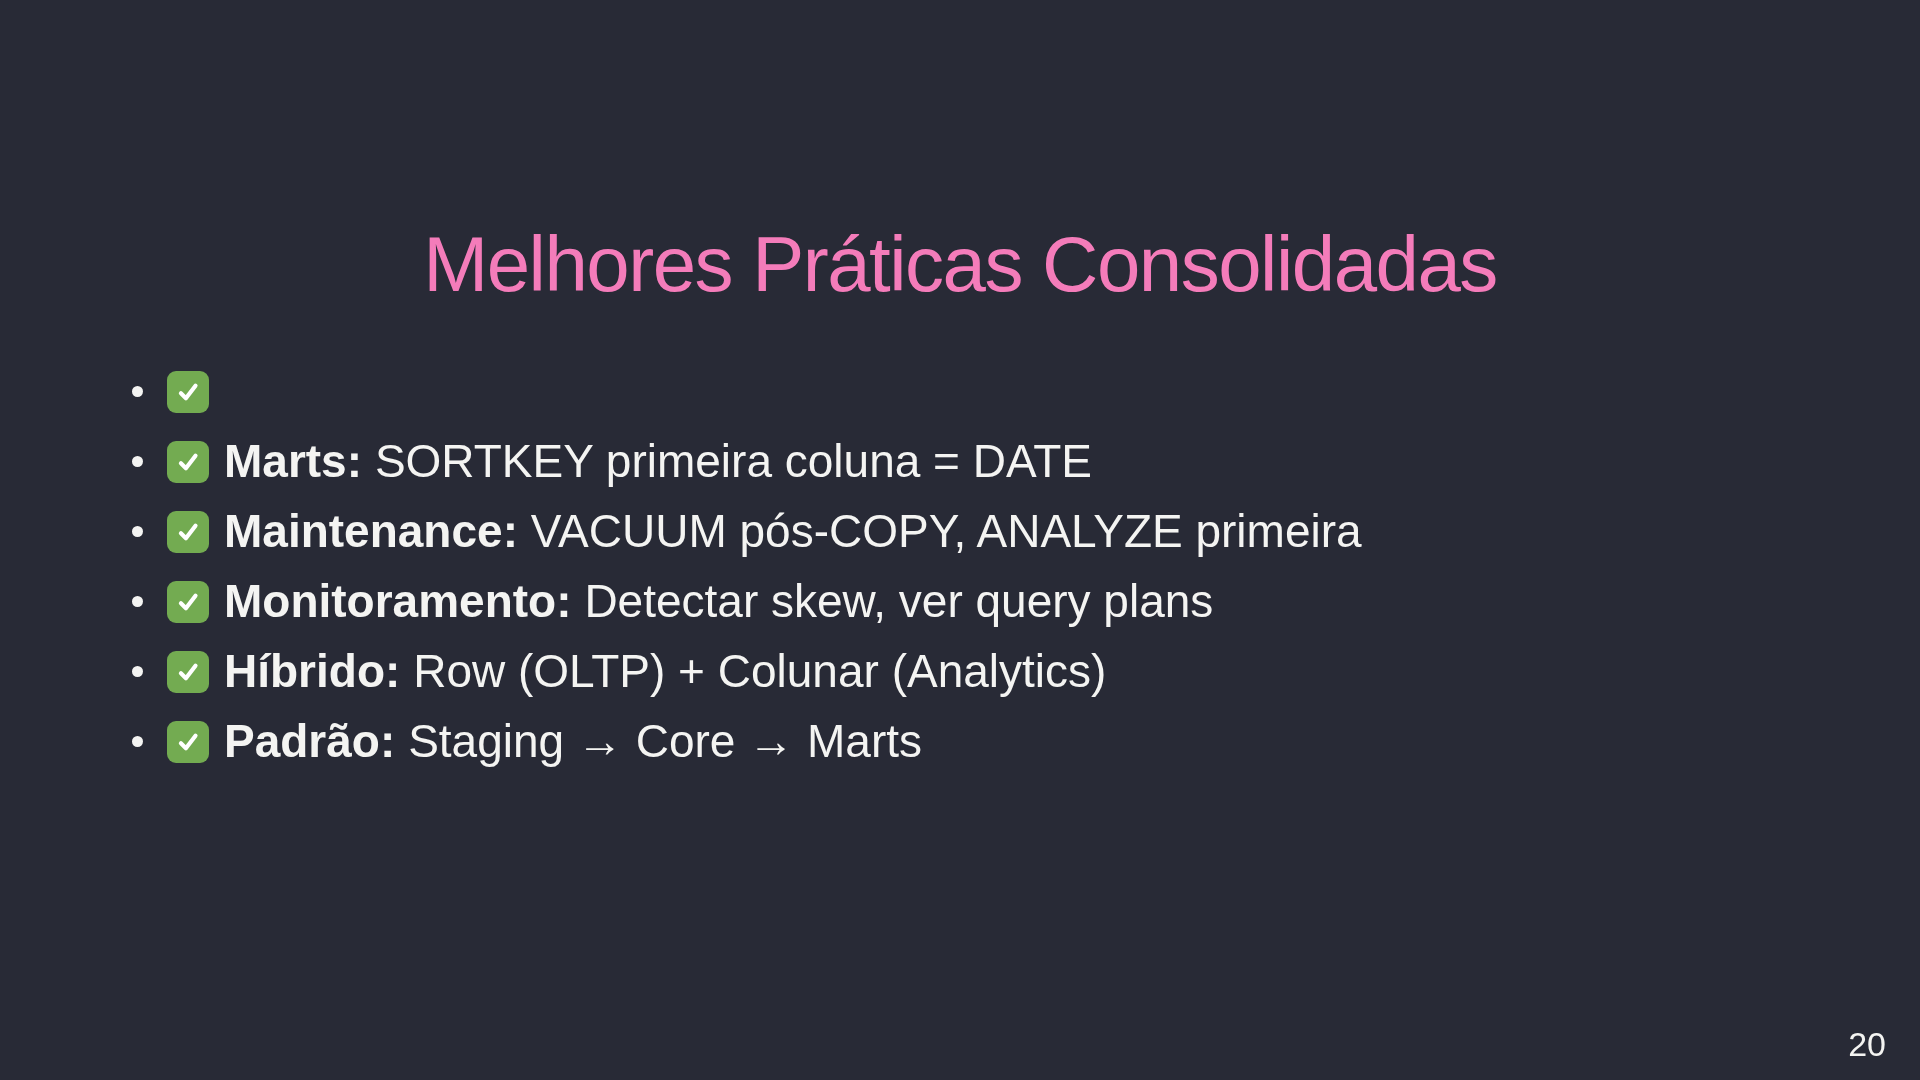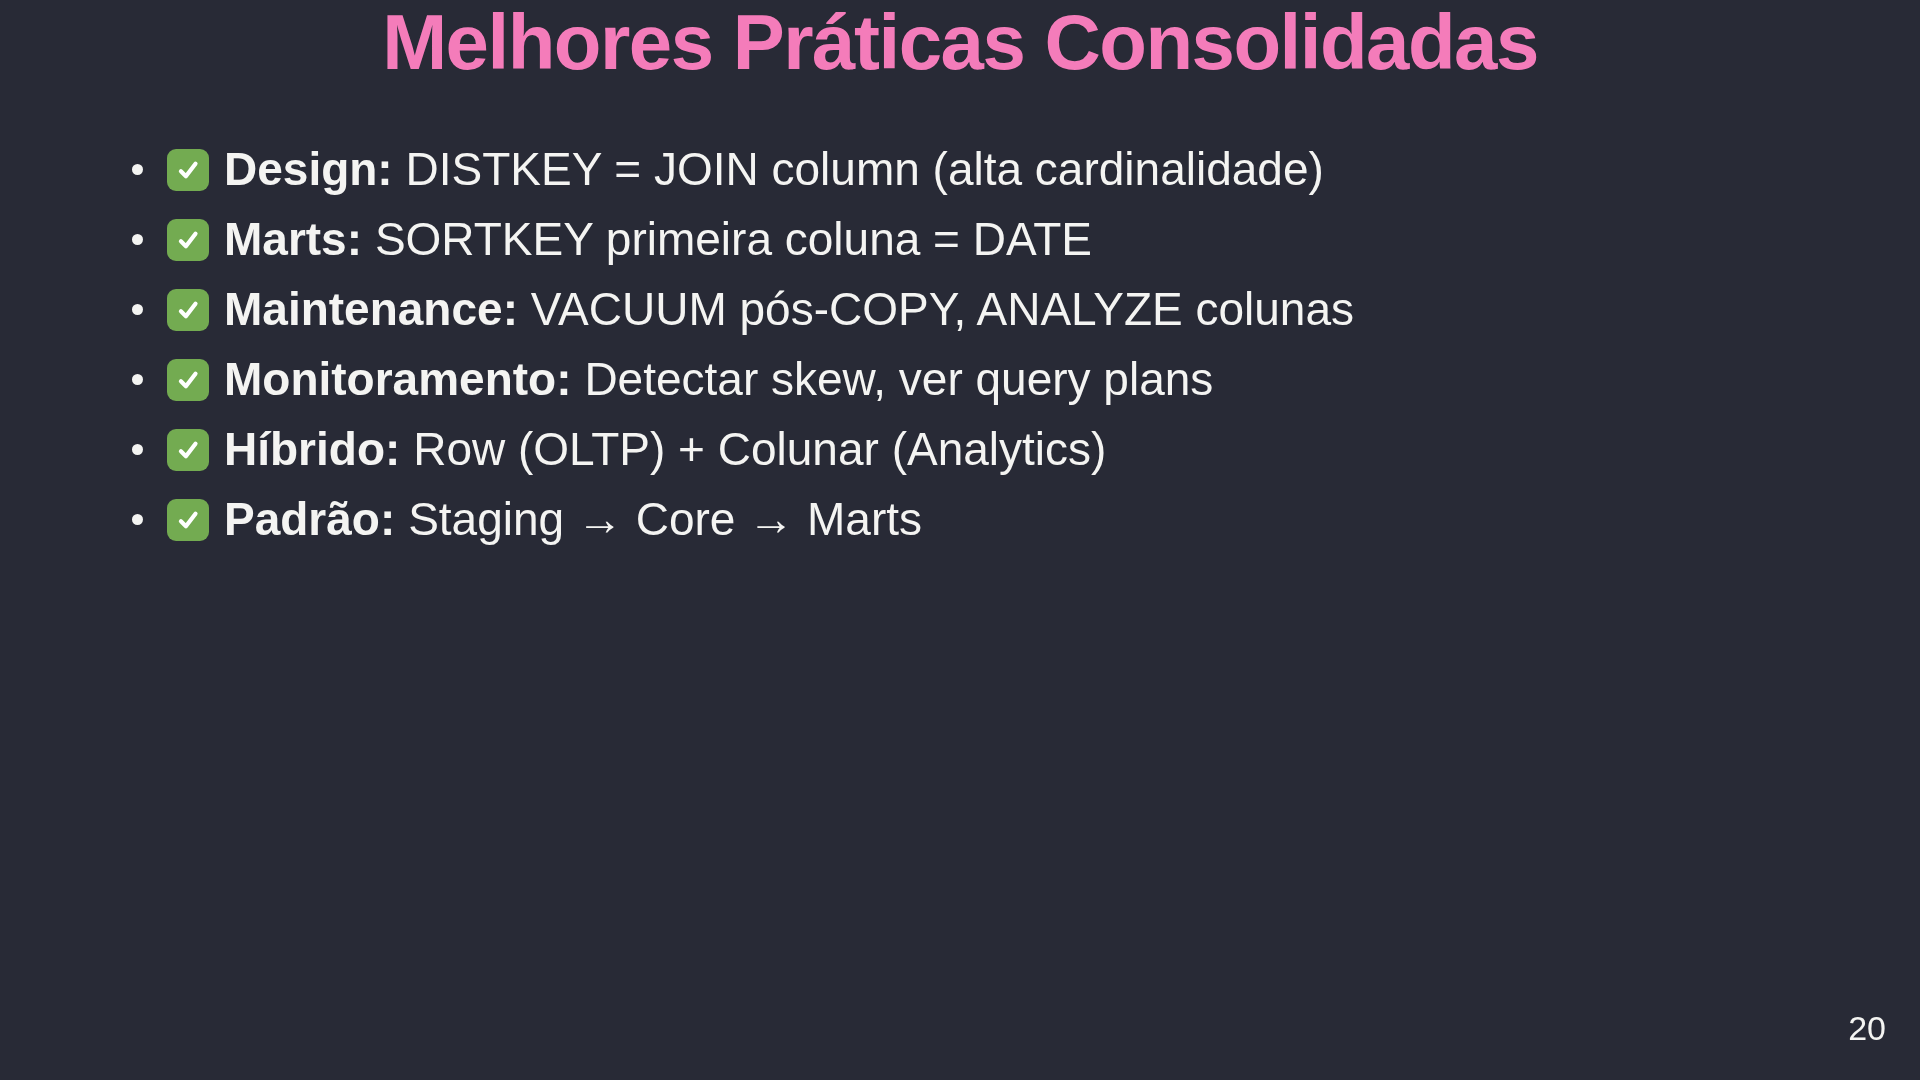--- a/index.html
+++ b/index.html
@@ -13,25 +13,26 @@
   body{
     width:1920px;height:1080px;
     background:var(--bg);
     font-family:"Liberation Sans","DejaVu Sans",sans-serif;
     overflow:hidden;
     position:relative;
   }
   .slide{width:100%;height:100%;position:relative;}
   h1.slide-title{
     margin:0;
+    padding-top:222px;
     text-align:center;
     color:var(--pink);
     font-size:78px;
     line-height:1.1;
-    font-weight:700;
+    font-weight:400;
     letter-spacing:-1.5px;
   }
   ul.bullets{
     list-style:none;
     margin:49px 0 0 132px;
     padding:0;
   }
   ul.bullets li{
     display:flex;
     align-items:center;
@@ -60,63 +61,62 @@
     white-space:nowrap;
     line-height:1.2;
   }
   .item-text strong{
     font-weight:700;
     margin-right:0.28em;
   }
   .page-num{
     position:absolute;
     right:34px;
-    bottom:32px;
+    bottom:16px;
     font-size:34px;
     color:var(--fg);
   }
 </style>
 </head>
 <body>
 
 <main class="slide">
 
   <h1 class="slide-title">Melhores Práticas Consolidadas</h1>
 
   <ul class="bullets">
 
     <li>
       <span class="dot"></span>
       <span class="check">
         <svg viewBox="0 0 36 36" aria-hidden="true">
             <path d="M9.5 19.5 L15.5 25.5 L27 10.5" fill="none" stroke="#ffffff" stroke-width="5" stroke-linecap="round" stroke-linejoin="round"></path>
           </svg>
       </span>
-      <p class="item-text"><strong>Design:</strong><span>DISTKEY = JOIN column (alta cardinalidade)</span></p>
     </li>
 
     <li>
       <span class="dot"></span>
       <span class="check">
         <svg viewBox="0 0 36 36" aria-hidden="true">
             <path d="M9.5 19.5 L15.5 25.5 L27 10.5" fill="none" stroke="#ffffff" stroke-width="5" stroke-linecap="round" stroke-linejoin="round"></path>
           </svg>
       </span>
       <p class="item-text"><strong>Marts:</strong><span>SORTKEY primeira coluna = DATE</span></p>
     </li>
 
 
     <li>
       <span class="dot"></span>
       <span class="check">
         <svg viewBox="0 0 36 36" aria-hidden="true">
             <path d="M9.5 19.5 L15.5 25.5 L27 10.5" fill="none" stroke="#ffffff" stroke-width="5" stroke-linecap="round" stroke-linejoin="round"></path>
           </svg>
       </span>
-      <p class="item-text"><strong>Maintenance:</strong><span>VACUUM pós-COPY, ANALYZE colunas</span></p>
+      <p class="item-text"><strong>Maintenance:</strong><span>VACUUM pós-COPY, ANALYZE primeira</span></p>
     </li>
 
     <li>
       <span class="dot"></span>
       <span class="check">
         <svg viewBox="0 0 36 36" aria-hidden="true">
             <path d="M9.5 19.5 L15.5 25.5 L27 10.5" fill="none" stroke="#ffffff" stroke-width="5" stroke-linecap="round" stroke-linejoin="round"></path>
           </svg>
       </span>
       <p class="item-text"><strong>Monitoramento:</strong><span>Detectar skew, ver query plans</span></p>

